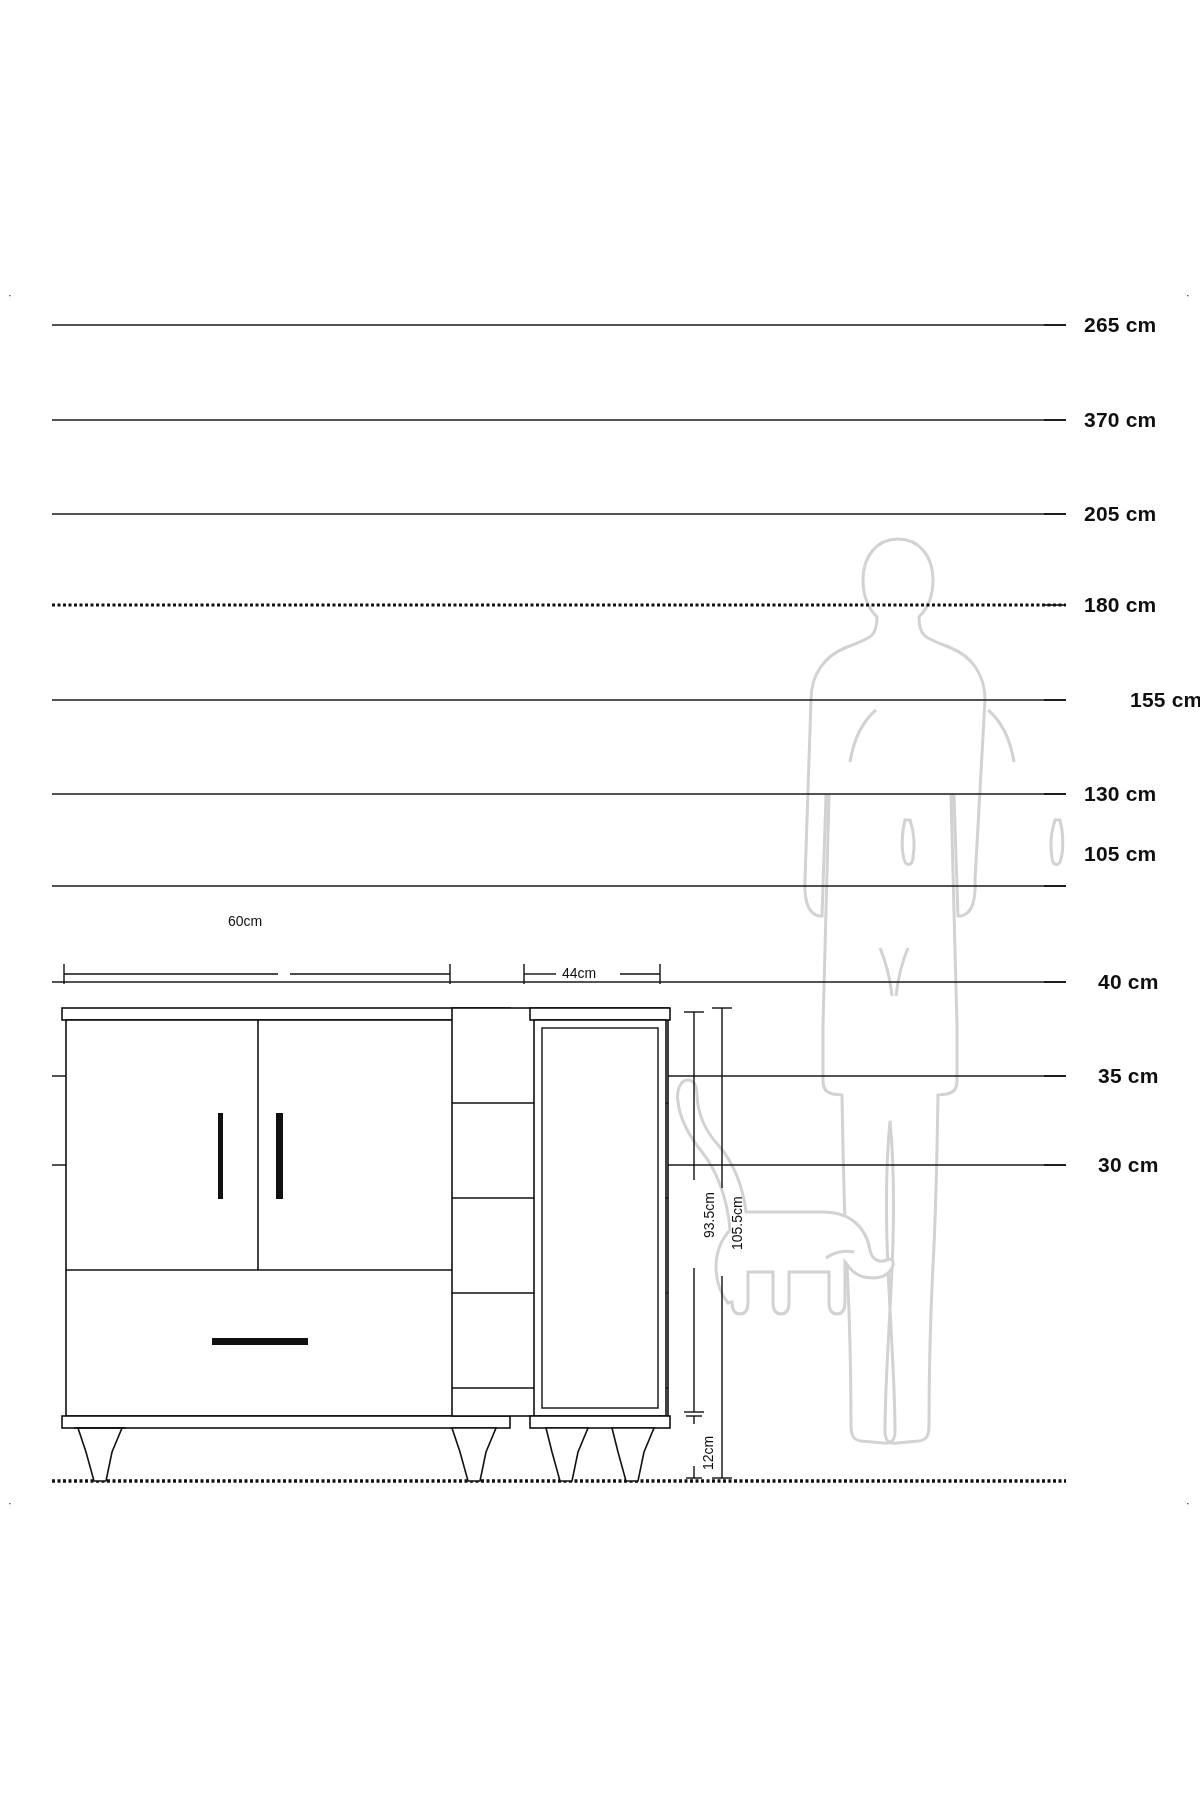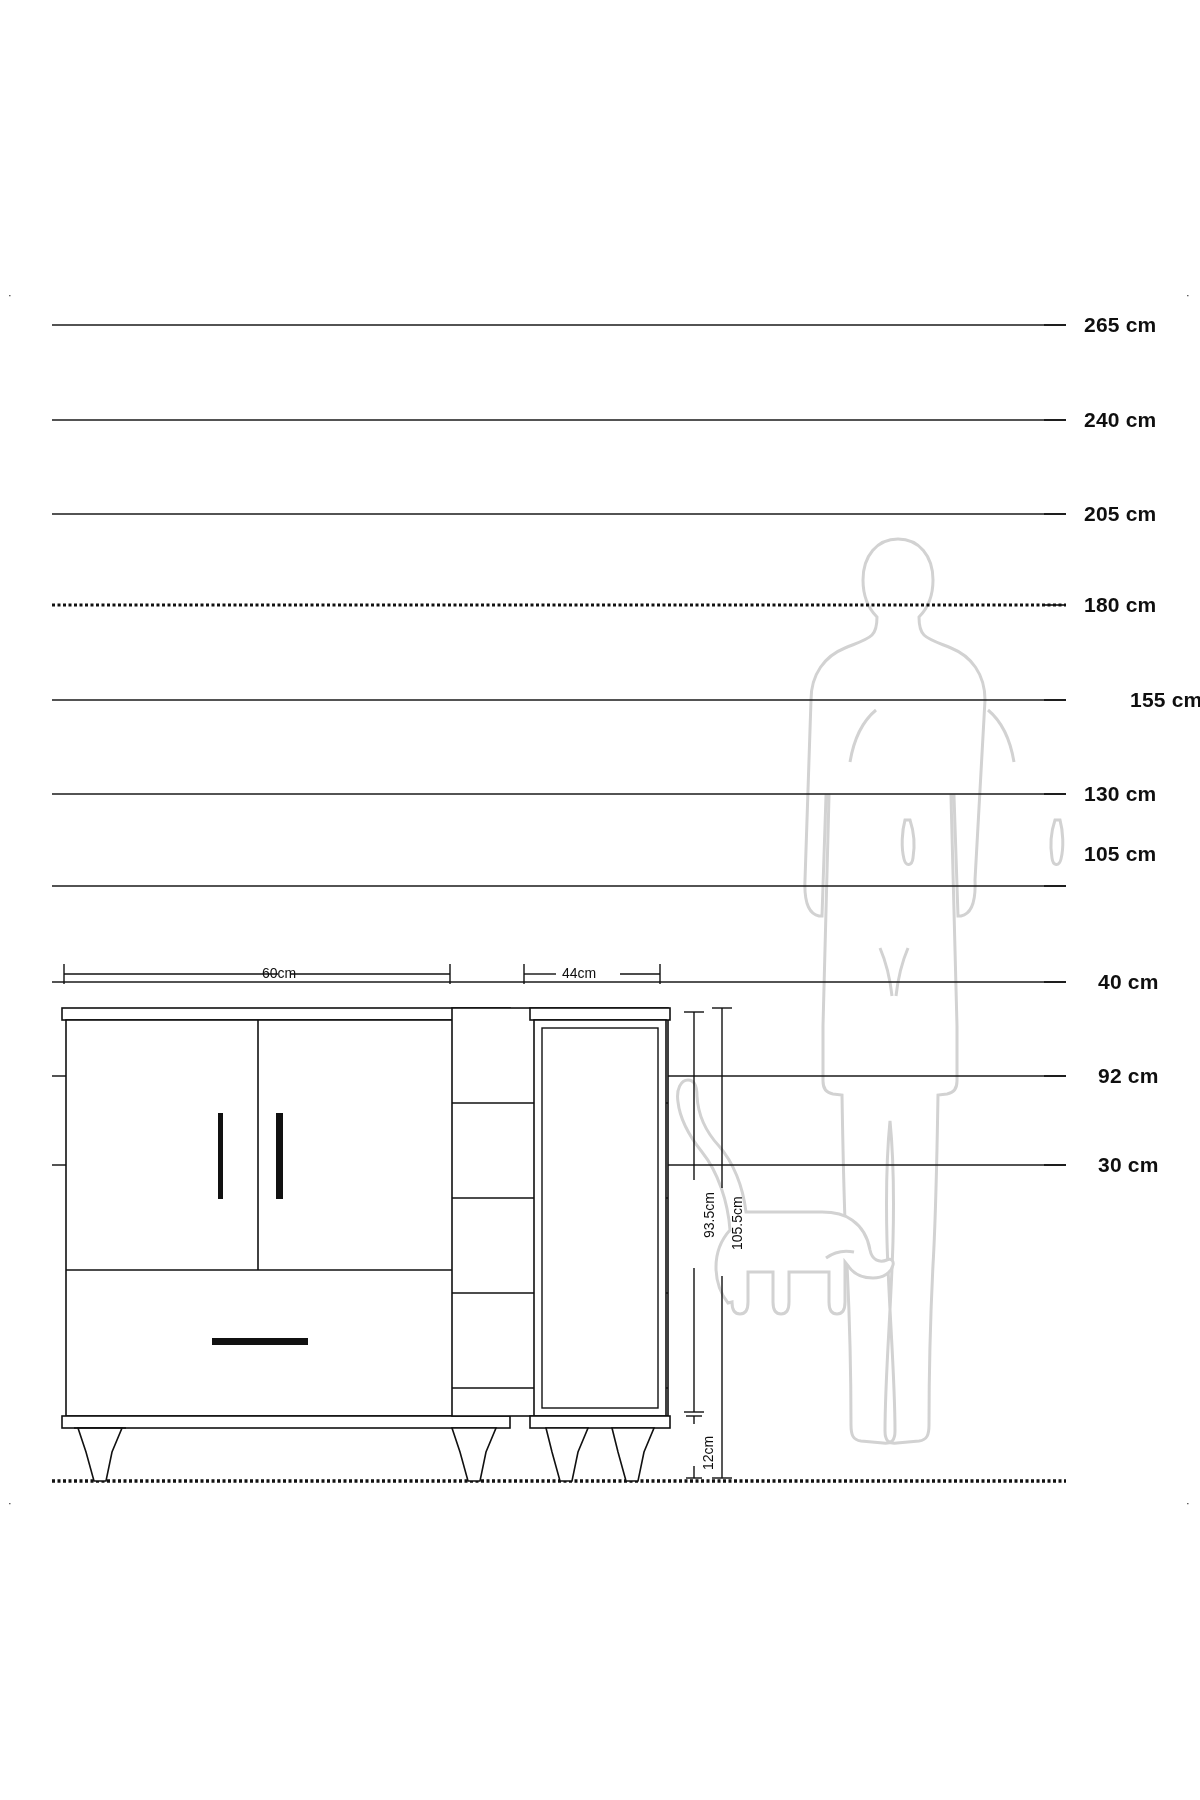--- a/index.html
+++ b/index.html
@@ -251,31 +251,31 @@
       <line x1="1044" y1="700" x2="1066" y2="700"></line>
       <line x1="1044" y1="794" x2="1066" y2="794"></line>
       <line x1="1044" y1="886" x2="1066" y2="886"></line>
       <line x1="1044" y1="982" x2="1066" y2="982"></line>
       <line x1="1044" y1="1076" x2="1066" y2="1076"></line>
       <line x1="1044" y1="1165" x2="1066" y2="1165"></line>
     </g>
   </svg>
 
   <div class="scale-label" style="left:1084px; top:313px;">265 cm</div>
-  <div class="scale-label" style="left:1084px; top:408px;">240 cm</div>
+  <div class="scale-label" style="left:1084px; top:408px;">370 cm</div>
   <div class="scale-label" style="left:1084px; top:502px;">205 cm</div>
   <div class="scale-label" style="left:1084px; top:593px;">180 cm</div>
   <div class="scale-label" style="left:1130px; top:688px;">155 cm</div>
   <div class="scale-label" style="left:1084px; top:782px;">130 cm</div>
   <div class="scale-label" style="left:1084px; top:842px;">105 cm</div>
   <div class="scale-label" style="left:1098px; top:970px;">40 cm</div>
-  <div class="scale-label" style="left:1098px; top:1064px;">92 cm</div>
+  <div class="scale-label" style="left:1098px; top:1064px;">35 cm</div>
   <div class="scale-label" style="left:1098px; top:1153px;">30 cm</div>
 
-  <div class="dim-label" style="left:228px; top:965px;margin-left:34px;">60cm</div>
+  <div class="dim-label" style="left:228px; top:913px;">60cm</div>
   <div class="dim-label" style="left:562px; top:965px;">44cm</div>
 
   <div class="dim-label-v" style="left:701px; top:1238px;">93.5cm</div>
   <div class="dim-label-v" style="left:729px; top:1250px;">105.5cm</div>
   <div class="dim-label-v" style="left:700px; top:1470px;">12cm</div>
 
   <div class="page-border-mark" style="left:8px;  top:290px;">·</div>
   <div class="page-border-mark" style="left:1186px; top:290px;">·</div>
   <div class="page-border-mark" style="left:8px;  top:1498px;">·</div>
   <div class="page-border-mark" style="left:1186px; top:1498px;">·</div>

